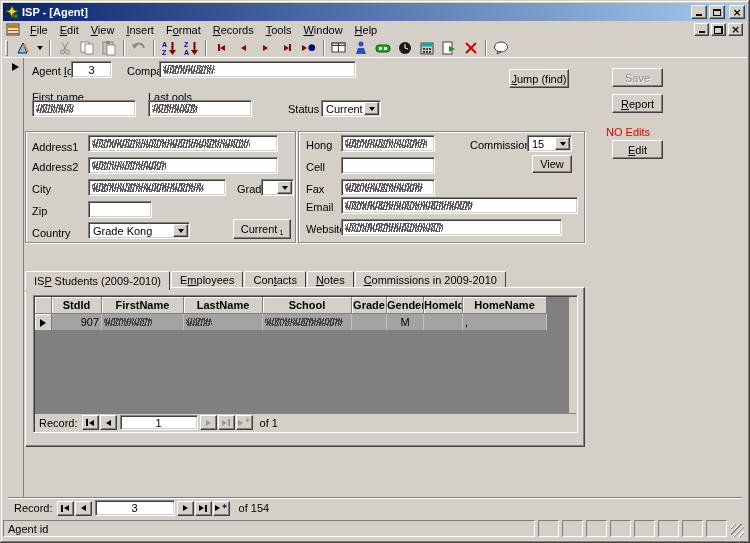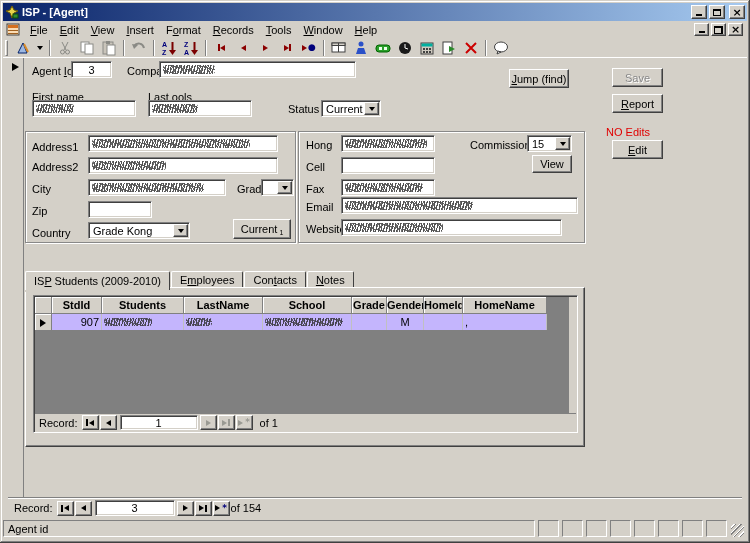--- a/index.html
+++ b/index.html
@@ -42,21 +42,21 @@
 .vb{width:2px;height:7px;background:#000;display:inline-block}
 .red .tr.r{border-left-color:#8b0000}.red .tr.l{border-right-color:#8b0000}.red .vb{background:#8b0000}
 .dis .tr.r{border-left-color:#9a9a93}.dis .vb{background:#9a9a93}
 .nbtn{width:17px;height:15px;background:#d4d0c8;border:1px solid;border-color:#fff #404040 #404040 #fff;box-shadow:inset -1px -1px 0 #808080;display:flex;align-items:center;justify-content:center;gap:1px;margin-right:1px}
 .star{font:bold 9px "DejaVu Sans",sans-serif;color:#00007b;margin-left:1px;line-height:1}
 .tabsrow{position:absolute;left:25px;top:271px;height:17px;display:flex;}
 .tab{height:16px;padding:2px 8px 0;background:#d4d0c8;border:1px solid;border-color:#fff #404040 #fff #fff;border-bottom:none;border-radius:2px 2px 0 0;margin-right:1px;white-space:nowrap}
 .tab.active{height:19px;padding-top:3px;position:relative;z-index:3;box-shadow:0 2px 0 #d4d0c8}
 .tabpage{position:absolute;left:25px;top:287px;width:560px;height:160px;background:#d4d0c8;border:1px solid;border-color:#fff #404040 #404040 #fff;box-shadow:inset -1px -1px 0 #808080}
 .hcell{background:#d4d0c8;border-right:1px solid #808080;border-bottom:1px solid #808080;box-shadow:inset 1px 1px 0 #fff;font-weight:bold;text-align:center;height:17px;overflow:hidden;padding-top:2px}
-.dcell{background:#c4b5fd;border-right:1px solid #c0c0c0;height:16px;padding:2px 2px 0;overflow:hidden}
+.dcell{background:#a3a3a3;border-right:1px solid #c0c0c0;height:16px;padding:2px 2px 0;overflow:hidden}
 .statuspanel{border:1px solid;border-color:#808080 #fff #fff #808080;height:17px}
 u{text-decoration:underline}
 svg{display:block}
 </style>
 </head>
 <body>
 
 <div class="titlebar">
   <span style="margin-right:3px">
     <svg width="14" height="14">
@@ -384,30 +384,31 @@
 <span class="label" style="left:306px;top:223px">Website</span>
 <div class="field sunken" style="left:341px;top:219px;width:221px;height:17px">
     <span class="scribble" style="width:98px"></span>
   </div>
 
 <div class="tabsrow">
   <span class="tab active">IS<u>P</u> Students (2009-2010)</span>
   <span class="tab">E<u>m</u>ployees</span>
   <span class="tab">Con<u>t</u>acts</span>
   <span class="tab"><u>N</u>otes</span>
+  <span class="tab"><u>C</u>ommissions in 2009-2010</span>
 </div>
 <div class="tabpage"></div>
 
 <div class="abs sunken" style="left:33px;top:295px;width:545px;height:138px;background:#808080;padding:1px">
   <div style="position:absolute;left:1px;top:1px;right:9px;bottom:19px;background:#808080;overflow:hidden">
 
     <div style="display:flex">
       <div class="hcell" style="width:17px"></div>
       <div class="hcell" style="width:50px">StdId</div>
-      <div class="hcell" style="width:82px">Students</div>
+      <div class="hcell" style="width:82px">FirstName</div>
       <div class="hcell" style="width:79px">LastName</div>
       <div class="hcell" style="width:89px">School</div>
       <div class="hcell" style="width:35px">Grade</div>
       <div class="hcell" style="width:37px">Gender</div>
       <div class="hcell" style="width:39px">HomeId</div>
       <div class="hcell" style="width:84px">HomeName</div>
     </div>
 
     <div style="display:flex">
       <div class="dcell" style="width:17px;background:#d4d0c8;border-right:1px solid #808080;box-shadow:inset 1px 1px 0 #fff;display:flex;align-items:center;justify-content:center">
@@ -470,21 +471,21 @@
       <span class="tr r"></span>
     </span>
   <span class="nbtn">
       <span class="tr r"></span>
       <span class="vb"></span>
     </span>
   <span class="nbtn">
       <span class="tr r"></span>
       <span class="star" style="color:#00007b">*</span>
     </span>
-  <span style="">of 154</span>
+  <span style="margin-left:8px">of 154</span>
 </div>
 
 <div class="abs" style="left:3px;top:520px;width:744px;height:19px;display:flex;align-items:flex-start">
   <div class="statuspanel" style="width:532px;padding:2px 4px;white-space:nowrap;overflow:hidden"><span>Agent id</span></div>
   <div class="statuspanel" style="width:21px;margin-left:3px"></div>
   <div class="statuspanel" style="width:21px;margin-left:3px"></div>
   <div class="statuspanel" style="width:21px;margin-left:3px"></div>
   <div class="statuspanel" style="width:21px;margin-left:3px"></div>
   <div class="statuspanel" style="width:21px;margin-left:3px"></div>
   <div class="statuspanel" style="width:21px;margin-left:3px"></div>

